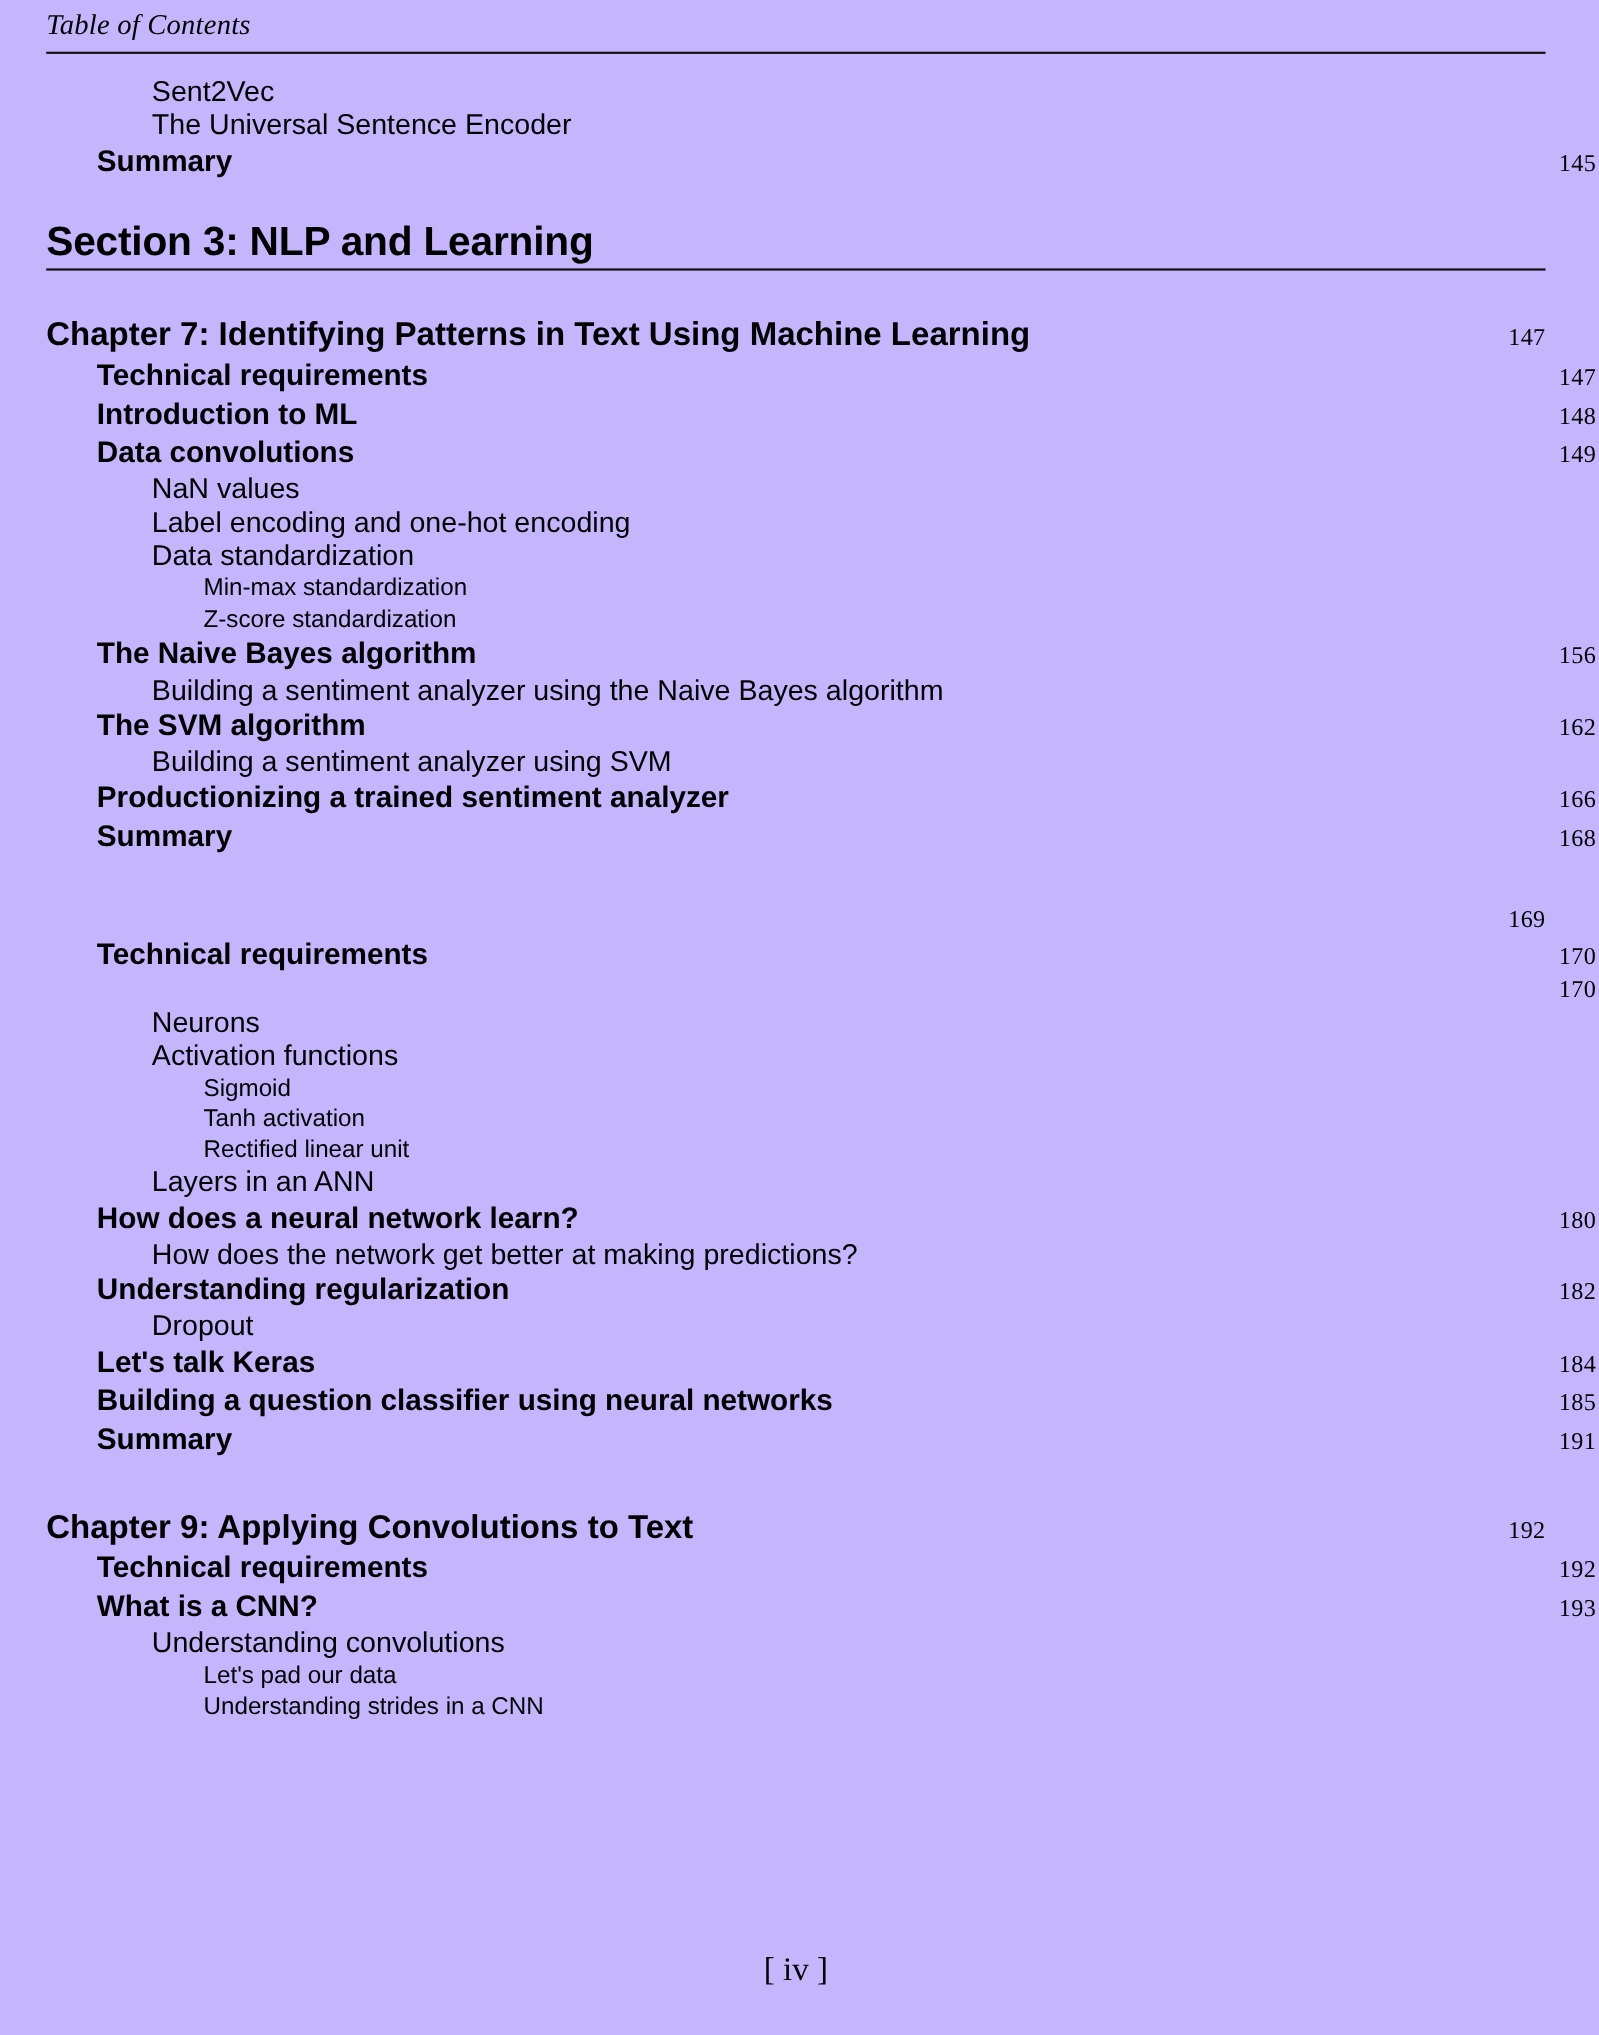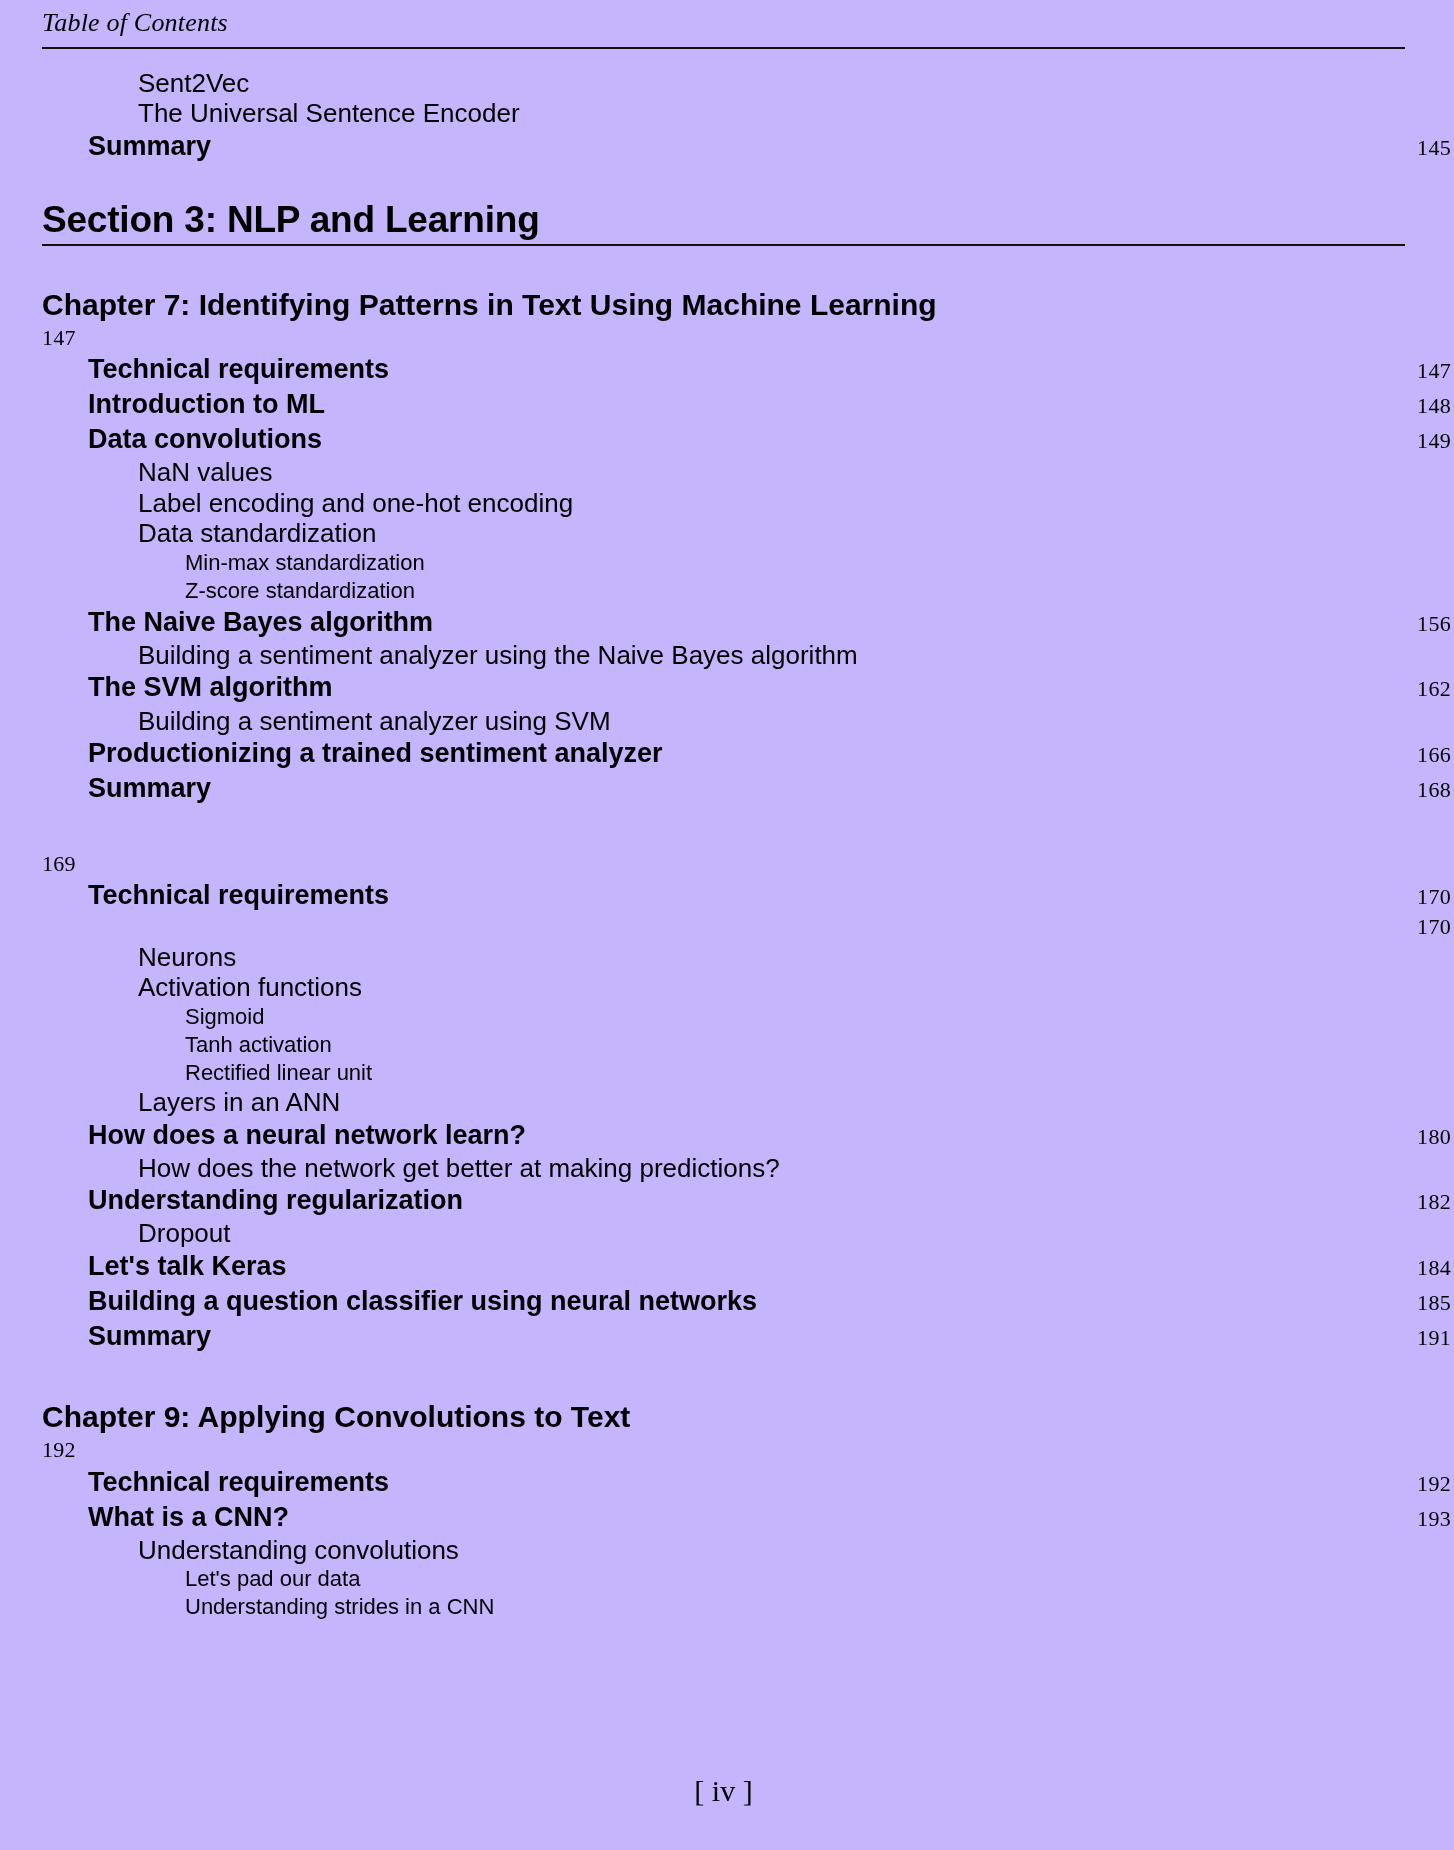--- a/index.html
+++ b/index.html
@@ -69,21 +69,20 @@
     font-family: Liberation Serif, serif;
   }
 
   
   .lv-chapter {
     margin-left: 0px;
     font-size: 30px;
     font-weight: bold;
     line-height: 1.28;
     margin-top: 14px;
-    flex-direction: column;
   }
   .lv-chapter .title { max-width: 1120px; }
   .lv-chapter .page-no { font-size: 22px; }
 
   .lv1 {
     margin-left: 46px;
     font-size: 27px;
     font-weight: bold;
     line-height: 1.30;
   }

